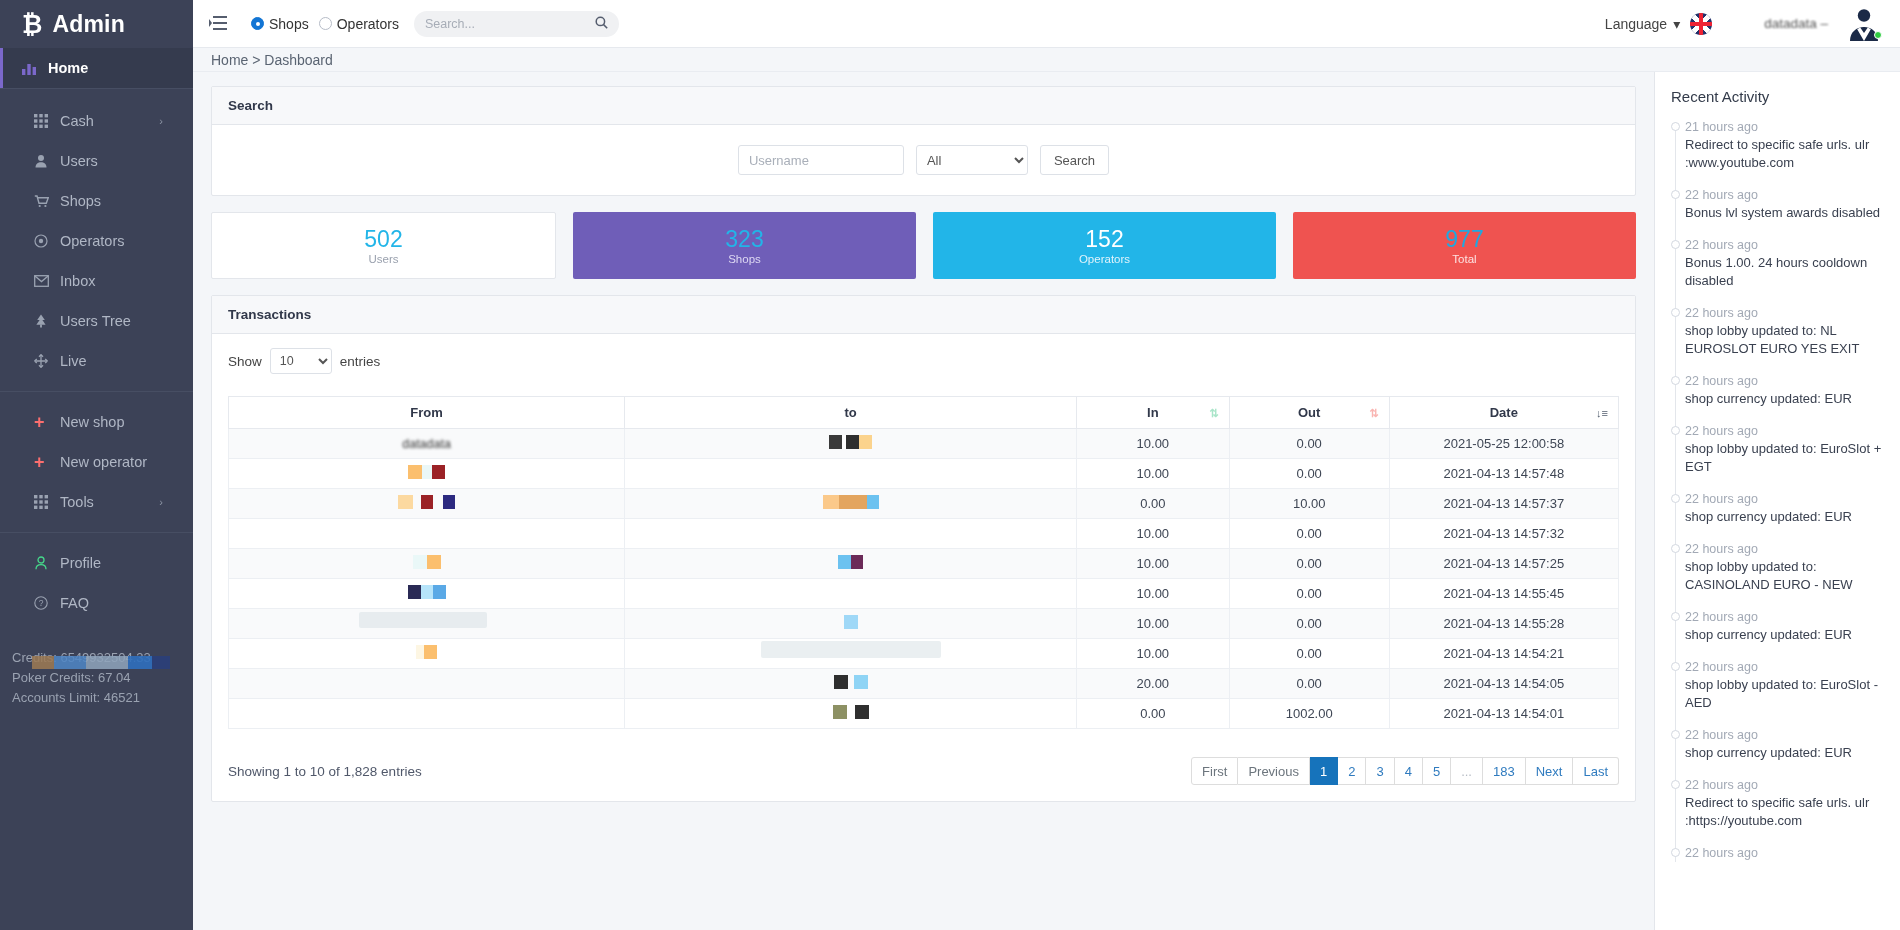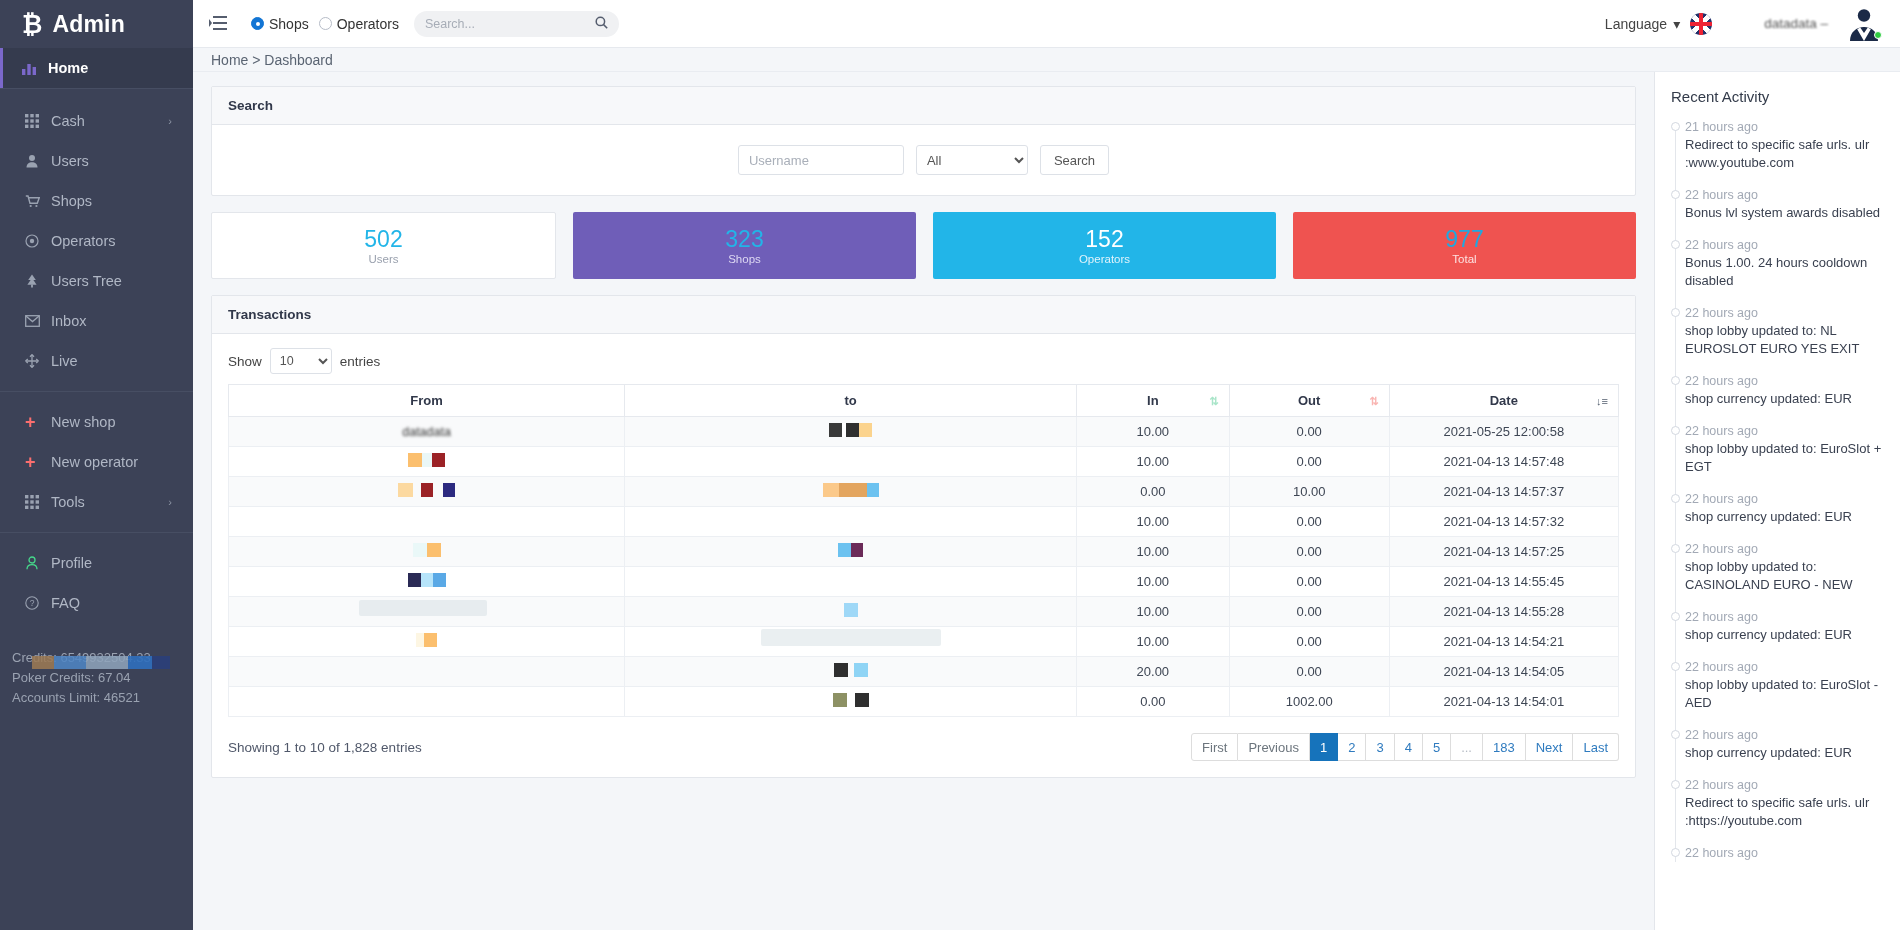--- a/index.html
+++ b/index.html
@@ -38,21 +38,21 @@
     color: #9aa2b1;
   }
   .nav-item.active {
     background: #353b4e; color: #ffffff; font-weight: bold;
   }
   .nav-item.active::before {
     content: ""; position: absolute; left: 0; top: 0; bottom: 0;
     width: 3px; background: #7b68ca;
   }
   .nav-item.active .ico { color: #7b68ca; }
-  .nav-group { padding: 10px 3px; border-top: 1px solid #474e63; }
+  .nav-group { padding: 10px 12px; border-top: 1px solid #474e63; }
   .nav-group.first { border-top: 1px solid #474e63; padding-top: 12px; }
   .chev { margin-left: auto; margin-right: 18px; font-size: 11px; color: #8d95a5; }
   .ico-plus { color: #fc6e6e !important; font-size: 18px !important; font-weight: bold; }
   .ico-green { color: #46d88b !important; }
 
   .sidebar-credits {
     position: absolute; left: 0; right: 0; top: 648px;
     padding: 0 12px; font-size: 13px; color: #9aa2b1; line-height: 20px;
   }
   .credit-line { position: relative; white-space: nowrap; }
@@ -177,21 +177,21 @@
   .card-red .big { color: #1fa8e0; }
   .card-red .lbl { color: #fde3e2; }
 
   
   .show-row { display: flex; align-items: center; gap: 8px; font-size: 13.5px; color: #444; padding: 14px 16px 10px 16px; }
   .sel-sm {
     height: 26px; width: 62px; border: 1px solid #dde1e7; border-radius: 3px;
     font-size: 12.5px; color: #555; background: #fff; padding: 0 5px; outline: none;
     font-family: "Liberation Sans", sans-serif;
   }
-  table.dt { width: calc(100% - 32px); margin: 0 16px; border-collapse: collapse; table-layout: fixed; }
+  table.dt { width: calc(100% - 32px); margin: 12px 16px; border-collapse: collapse; table-layout: fixed; }
   table.dt th {
     border: 1px solid #e6e9ee; height: 32px; font-size: 13px; color: #31384a;
     font-weight: bold; text-align: center; background: #fff; position: relative;
   }
   table.dt th .sorticon { position: absolute; right: 10px; top: 50%; transform: translateY(-50%); font-size: 11px; }
   th.c-in { color: #23b574; }
   th.c-out { color: #f4564f; }
   th.c-in .sorticon { color: #a9e5c9; }
   th.c-out .sorticon { color: #f9b5b2; }
   th.c-date .sorticon { color: #556070; }
@@ -316,36 +316,36 @@
         <span class="ico">
           <svg width="14" height="14" viewBox="0 0 14 14">
               <circle cx="7" cy="7" r="6" fill="none" stroke="#9aa2b1" stroke-width="1.2"></circle>
               <circle cx="7" cy="7" r="2.2" fill="#9aa2b1"></circle>
             </svg>
         </span>
         <span>Operators</span>
       </div>
       <div class="nav-item">
         <span class="ico">
+          <svg width="15" height="12" viewBox="0 0 15 12" fill="none" stroke="#9aa2b1" stroke-width="1.3">
+              <rect x="0.7" y="0.7" width="13.6" height="10.6"></rect>
+              <path d="M0.9 1 7.5 6.6 14.1 1"></path>
+            </svg>
+        </span>
+        <span>Inbox</span>
+      </div>
+      <div class="nav-item">
+        <span class="ico">
           <svg width="14" height="14" viewBox="0 0 14 14" fill="#9aa2b1">
               <path d="M7 0.5 10.8 6H3.2z"></path>
               <path d="M7 4 11.6 10.8H2.4z"></path>
               <rect x="6.1" y="10.5" width="1.8" height="3"></rect>
             </svg>
         </span>
         <span>Users Tree</span>
-      </div>
-      <div class="nav-item">
-        <span class="ico">
-          <svg width="15" height="12" viewBox="0 0 15 12" fill="none" stroke="#9aa2b1" stroke-width="1.3">
-              <rect x="0.7" y="0.7" width="13.6" height="10.6"></rect>
-              <path d="M0.9 1 7.5 6.6 14.1 1"></path>
-            </svg>
-        </span>
-        <span>Inbox</span>
       </div>
       <div class="nav-item">
         <span class="ico">
           <svg width="14" height="14" viewBox="0 0 14 14" fill="none" stroke="#9aa2b1" stroke-width="1.3">
               <path d="M7 0.6V13.4M0.6 7h12.8"></path>
               <path d="M7 0.6 5 2.8M7 0.6 9 2.8M7 13.4 5 11.2M7 13.4 9 11.2M0.6 7 2.8 5M0.6 7 2.8 9M13.4 7 11.2 5M13.4 7 11.2 9"></path>
             </svg>
         </span>
         <span>Live</span>
       </div>

